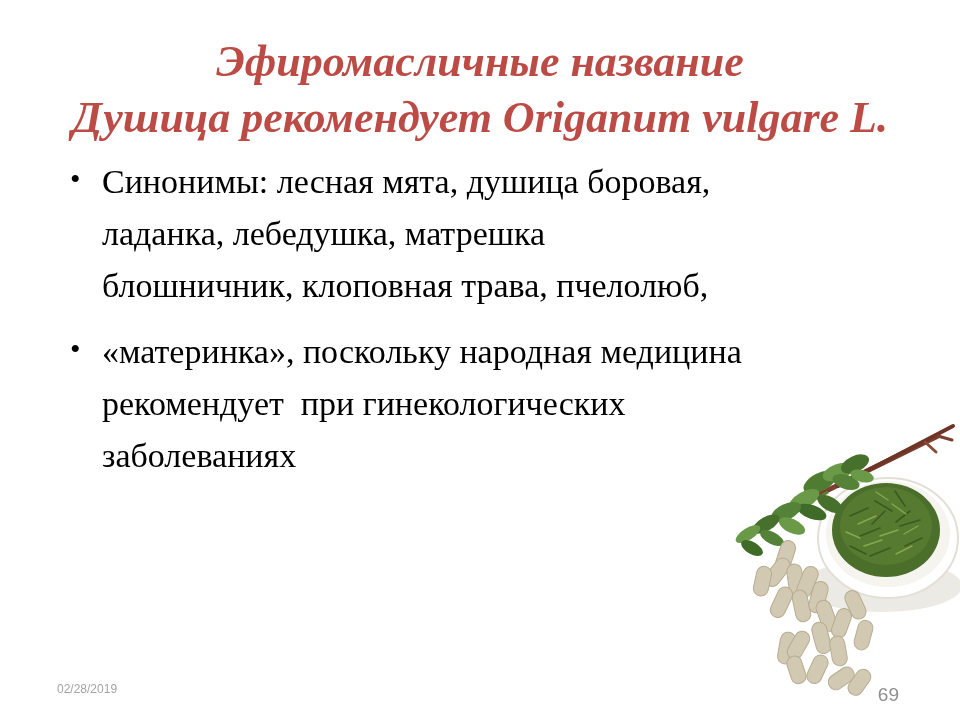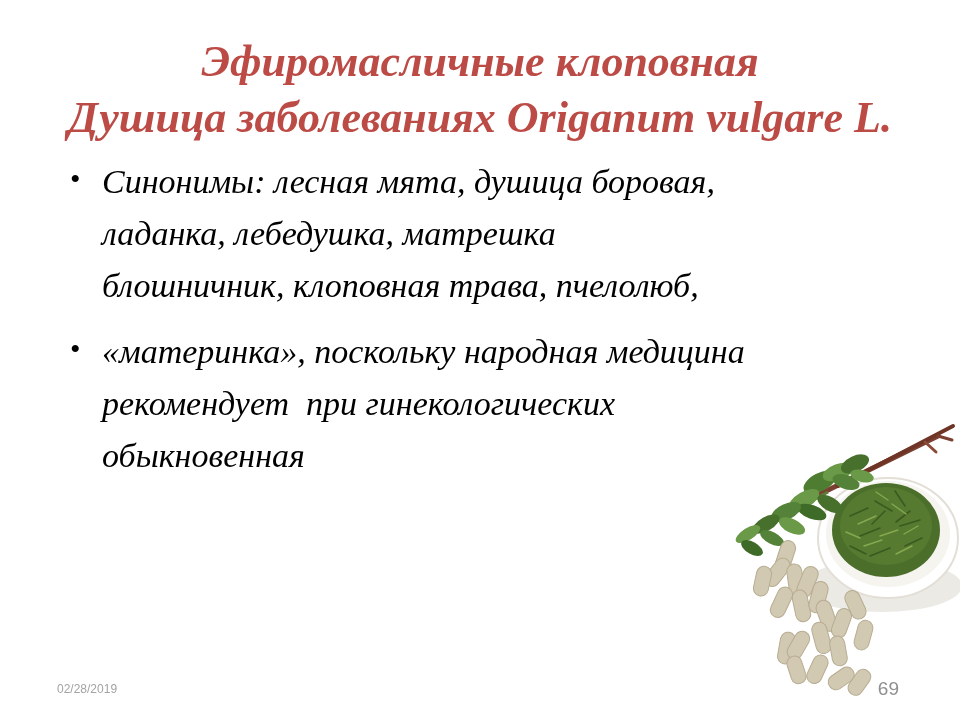--- a/index.html
+++ b/index.html
@@ -39,68 +39,68 @@
     position: relative;
     padding-left: 42px;
     margin-bottom: 14px;
   }
   .bullet-glyph {
     position: absolute;
     left: 10px; top: -3px;
     font-size: 30px;
     color: #000;
   }
-  .line { display: block; white-space: pre-wrap; font-style: italic; }
+  .line { display: block; white-space: pre-wrap; }
 
   
   .photo {
     position: absolute;
     left: 700px; top: 416px;
     width: 260px; height: 292px;
   }
 
   
   .footer-date {
     position: absolute;
     left: 57px; bottom: 24px;
     font-family: "Liberation Sans", sans-serif;
     font-size: 12px;
     color: #A3A3A3;
   }
   .page-number {
     position: absolute;
-    right: 61px; bottom: 20px;
+    right: 61px; bottom: 14px;
     font-family: "Liberation Sans", sans-serif;
     font-size: 19px;
     color: #8F8F8F;
     z-index: 5;
   }
 </style>
 </head>
 <body>
 
 <div class="slide">
 
   <div class="title-block">
-    <span class="title-line">Эфиромасличные клоповная</span>
-    <span class="title-line">Душица заболеваниях Origanum vulgare L.</span>
+    <span class="title-line">Эфиромасличные название</span>
+    <span class="title-line">Душица рекомендует Origanum vulgare L.</span>
   </div>
 
   <div class="content">
     <div class="bullet-item">
       <span class="bullet-glyph">•</span>
       <span class="line">Синонимы: лесная мята, душица боровая,</span>
       <span class="line">ладанка, лебедушка, матрешка</span>
       <span class="line">блошничник, клоповная трава, пчелолюб,</span>
     </div>
     <div class="bullet-item">
       <span class="bullet-glyph">•</span>
       <span class="line">«материнка», поскольку народная медицина</span>
       <span class="line">рекомендует  при гинекологических</span>
-      <span class="line">обыкновенная</span>
+      <span class="line">заболеваниях</span>
     </div>
   </div>
 
   <div class="photo">
     <svg width="260" height="292" viewBox="0 0 260 292" xmlns="http://www.w3.org/2000/svg">
 
       <ellipse cx="182" cy="170" rx="80" ry="26" fill="#ECEAE4"></ellipse>
 
       <ellipse cx="188" cy="122" rx="70" ry="60" fill="#FFFFFF" stroke="#E3DFD7" stroke-width="2"></ellipse>
       <ellipse cx="188" cy="118" rx="62" ry="53" fill="#F6F4EF"></ellipse>

